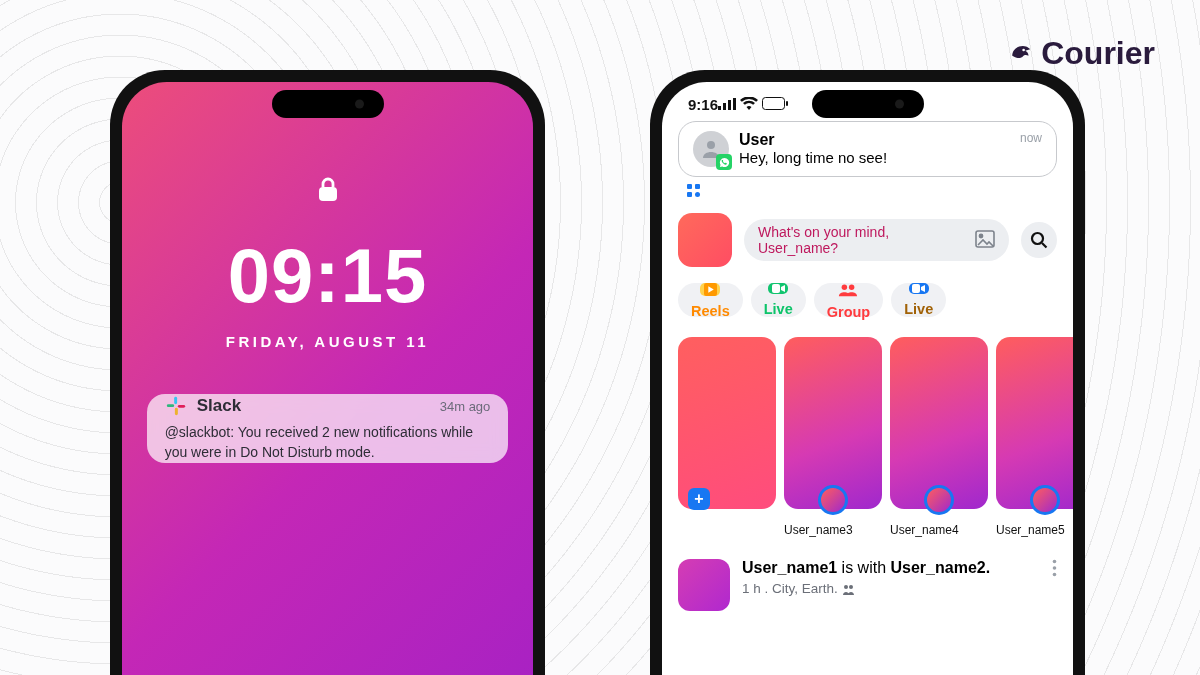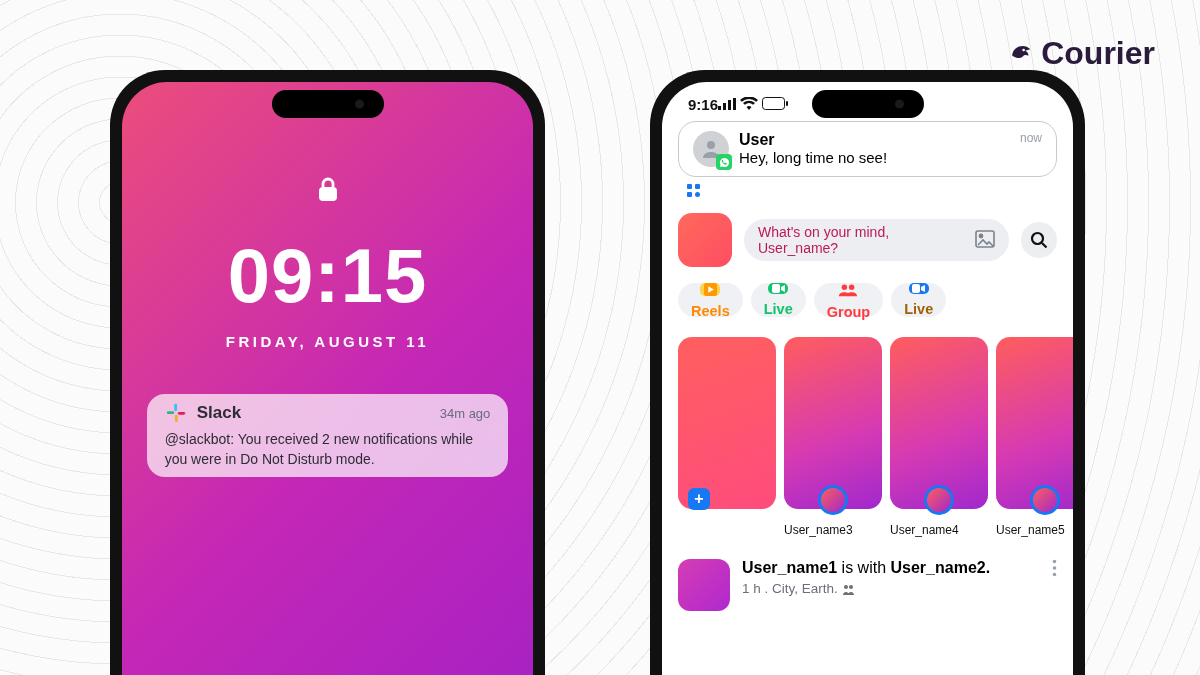--- a/index.html
+++ b/index.html
@@ -25,21 +25,21 @@
     .notch::after{content:'';position:absolute;right:20px;top:50%;transform:translateY(-50%);width:9px;height:9px;border-radius:50%;background:#1a1a1a;}
 
     .screen {position:absolute;inset:12px;border-radius:45px;overflow:hidden;}
 
     
     .lockscreen {position:absolute;inset:0;background:linear-gradient(135deg,#ec4d7b 0%,#c427b6 50%,#a020c7 100%);color:#fff;display:flex;flex-direction:column;align-items:center;padding-top:68px;}
     .lock-ico {margin-top:26px;}
     .big-time {font-size:76px;font-weight:700;letter-spacing:1px;margin-top:24px;}
     .big-date {font-size:15px;font-weight:600;letter-spacing:3.5px;margin-top:14px;}
 
-    .lock-card {margin-top:44px;width:88%;background:rgba(255,255,255,.7);backdrop-filter:blur(8px);border-radius:18px;padding:8px 18px;color:#2d2d36;}
+    .lock-card {margin-top:44px;width:88%;background:rgba(255,255,255,.7);backdrop-filter:blur(8px);border-radius:18px;padding:1px 18px;color:#2d2d36;}
     .lock-card-head {display:flex;align-items:center;gap:10px;margin-bottom:6px;}
     .slack-ico {width:22px;height:22px;}
     .lock-app {font-size:17px;font-weight:700;}
     .lock-when {margin-left:auto;font-size:13px;color:#6b6b7a;}
     .lock-msg {font-size:14px;line-height:1.4;}
 
     
     .feed {position:absolute;inset:0;background:#fff;display:flex;flex-direction:column;padding:12px 16px 0 16px;}
     .status {display:flex;justify-content:flex-start;align-items:center;font-size:15px;font-weight:600;color:#111;margin-top:2px;padding:0 10px;}
     .status-icons{display:flex;gap:4px;align-items:center;}

